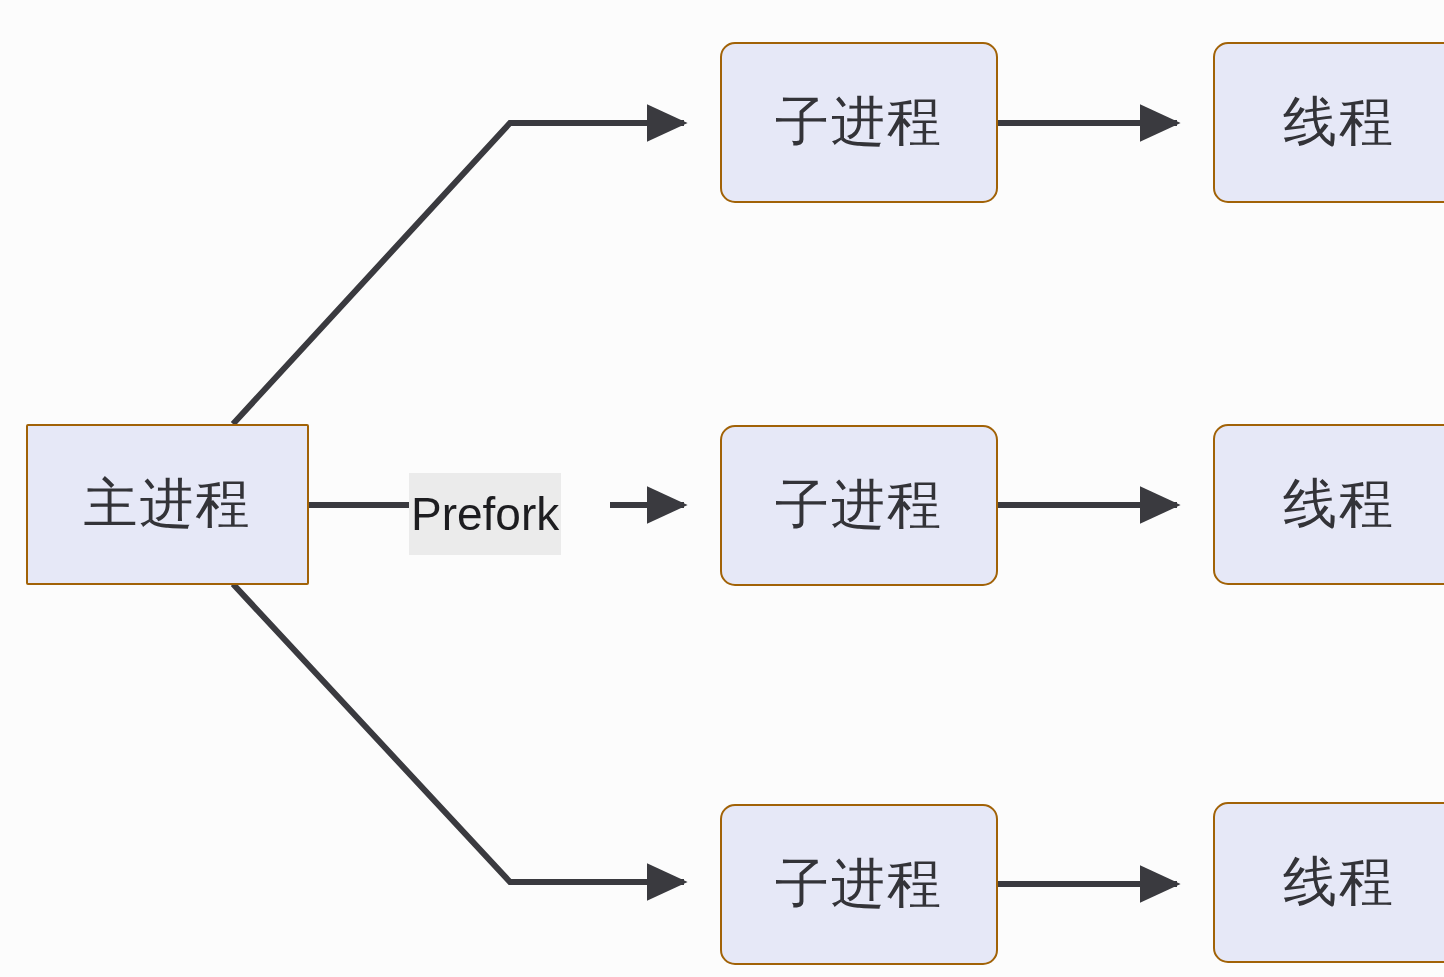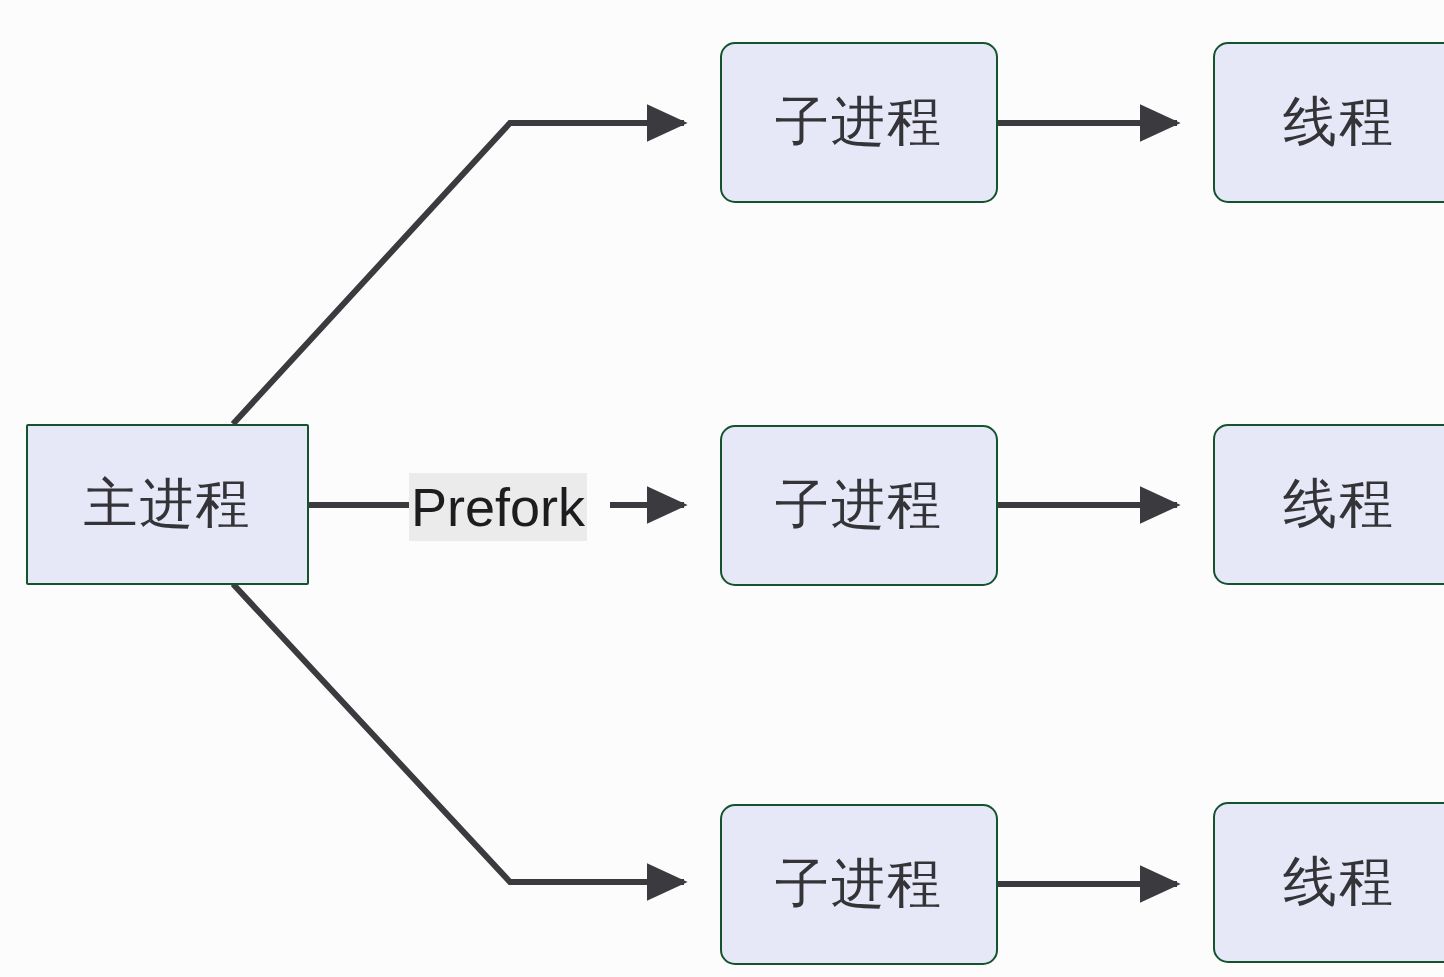--- a/index.html
+++ b/index.html
@@ -19,21 +19,21 @@
     position: absolute;
     left: 0;
     top: 0;
     width: 1444px;
     height: 977px;
   }
   .node {
     position: absolute;
     box-sizing: border-box;
     background: #e6e8f7;
-    border: 2px solid #14532d;
+    border: 2px solid #a16207;
     display: flex;
     align-items: center;
     justify-content: center;
     color: #333338;
     font-size: 54px;
     letter-spacing: 2px;
     z-index: 2;
   }
   .node.rounded { border-radius: 15px; }
   .node.square  { border-radius: 2px; }
@@ -44,23 +44,23 @@
   .node-child-bot { left: 720px;  top: 804px; width: 278px; height: 161px; }
   .node-thread-top{ left: 1213px; top: 42px;  width: 252px; height: 161px; }
   .node-thread-mid{ left: 1213px; top: 424px; width: 252px; height: 161px; }
   .node-thread-bot{ left: 1213px; top: 802px; width: 252px; height: 161px; }
 
   .edge-label {
     position: absolute;
     z-index: 3;
     background: #ebebeb;
     color: #1d1d20;
-    font-size: 54px;
+    font-size: 46px;
     line-height: 64px;
-    padding: 2px 2px;
+    padding: 9px 2px;
     white-space: nowrap;
     left: 409px;
     top: 473px;
   }
 </style>
 </head>
 <body>
 
 <div id="canvas">
 

